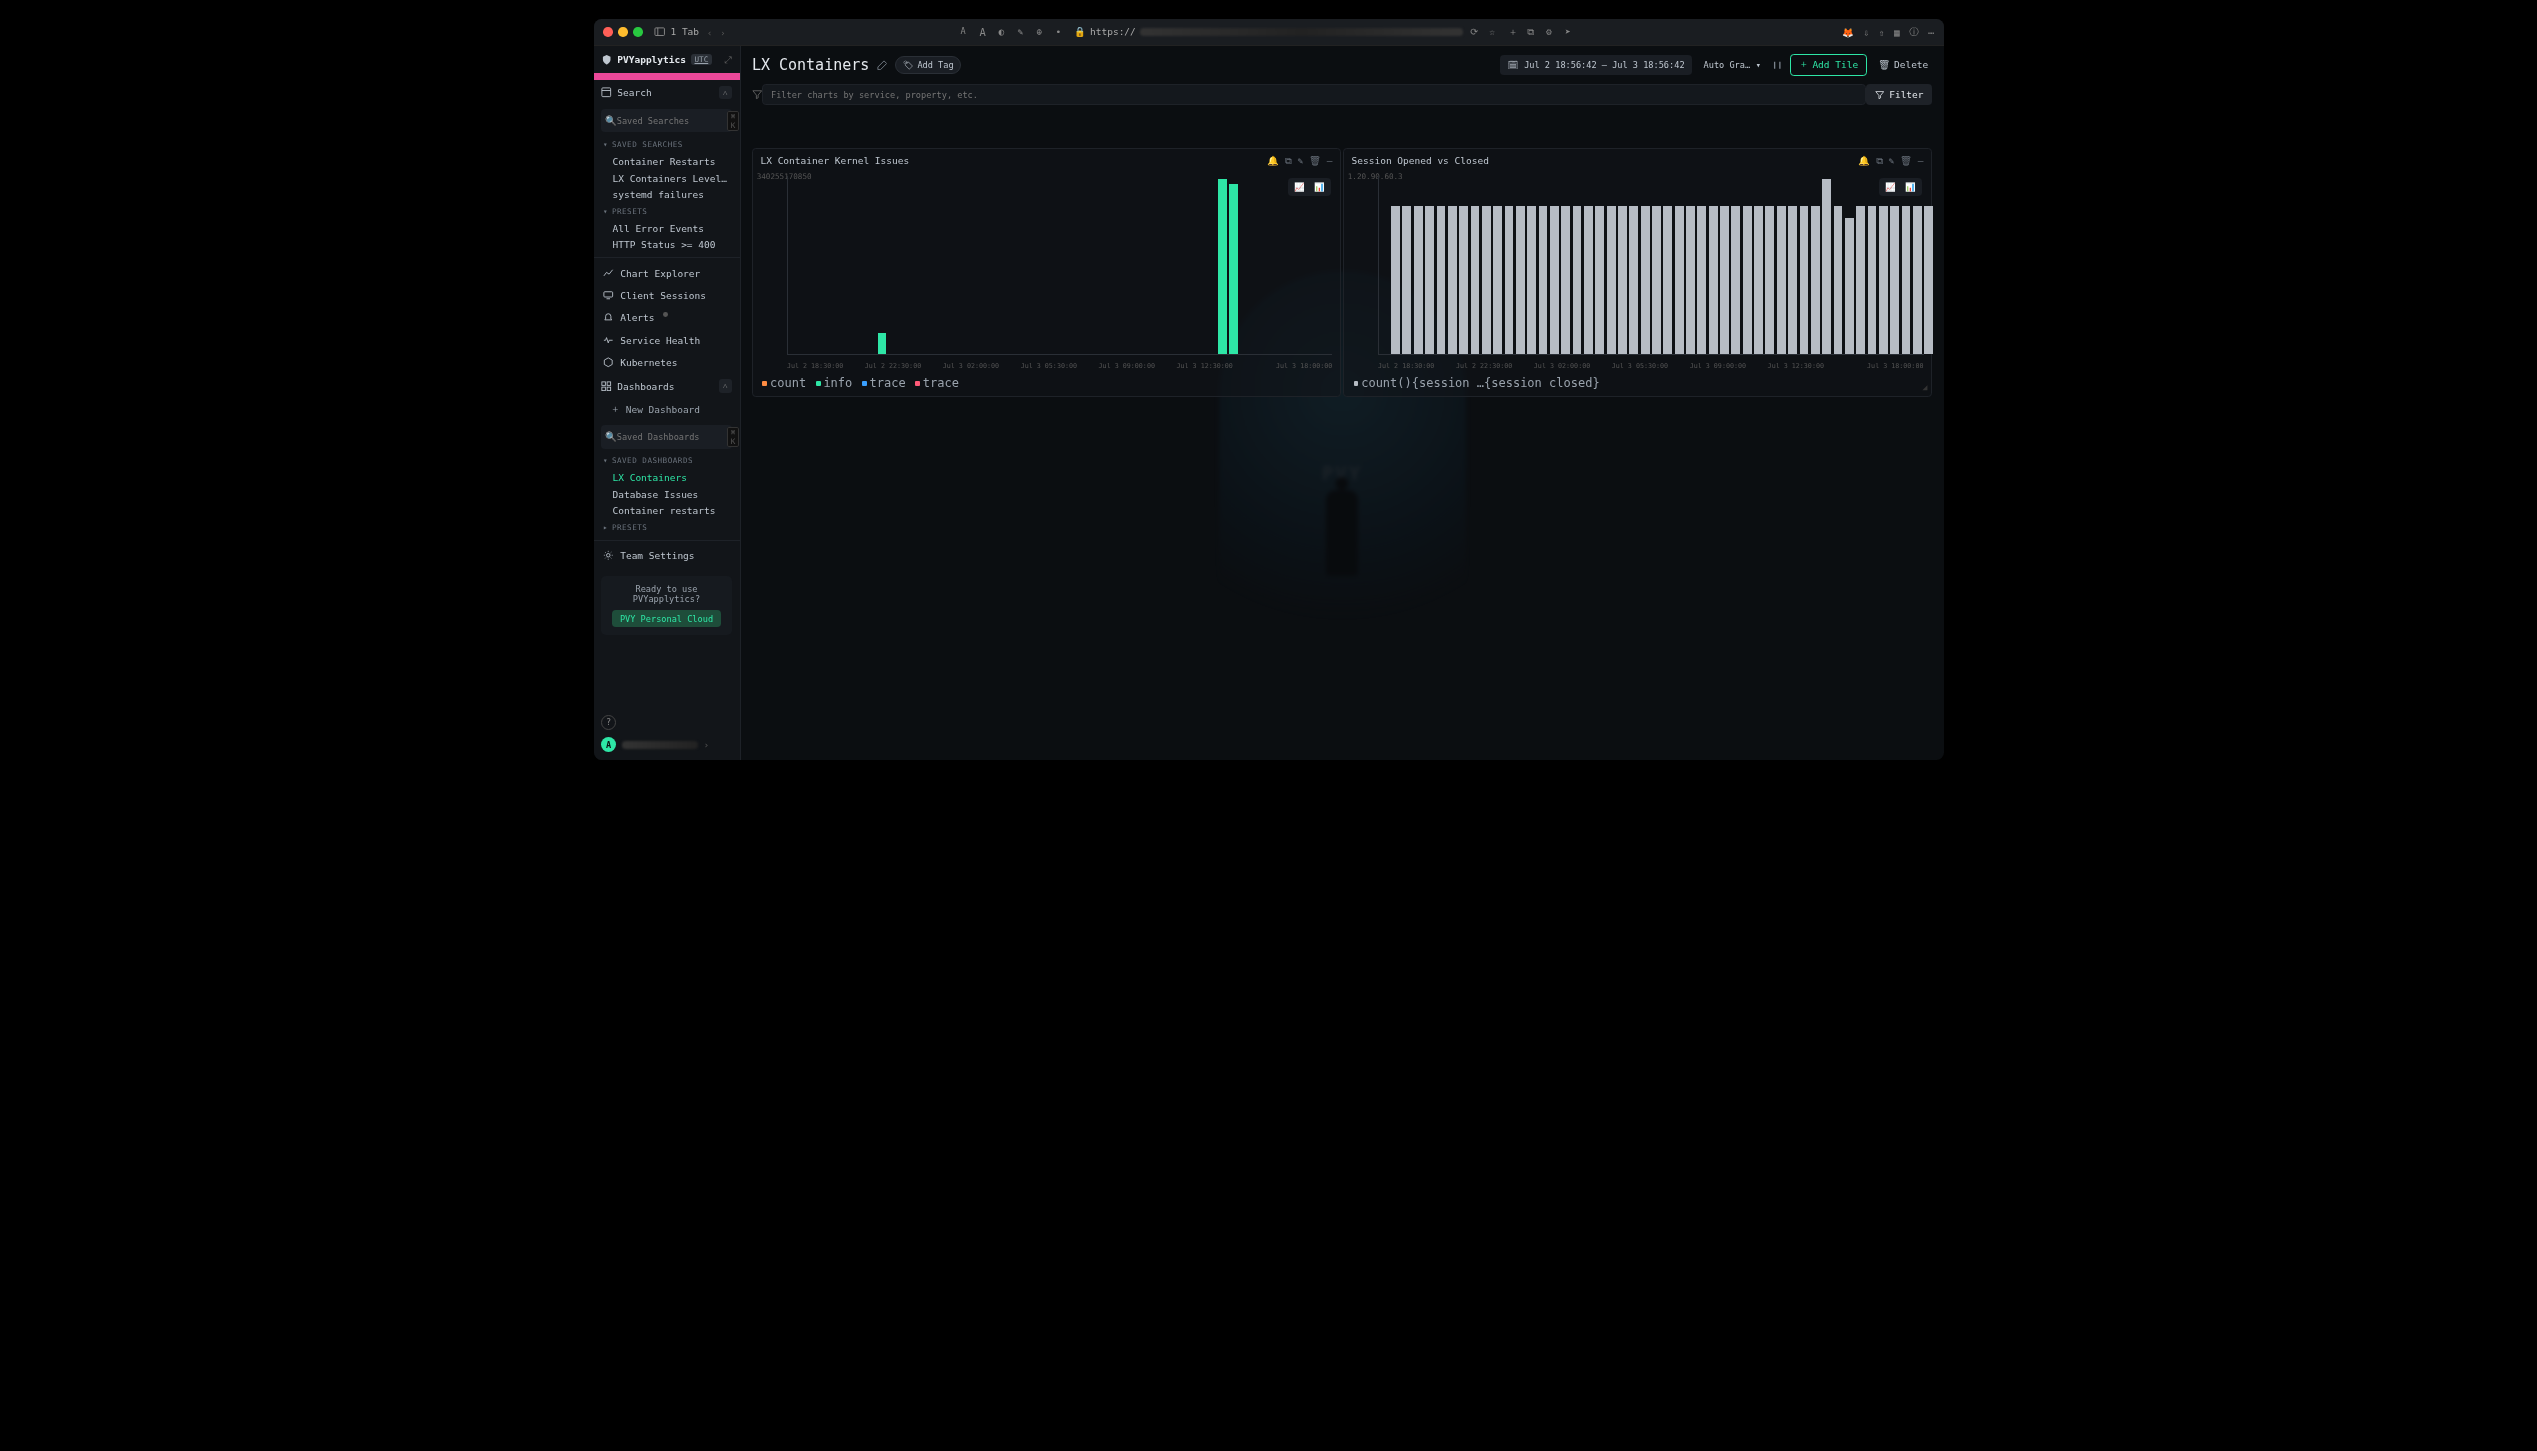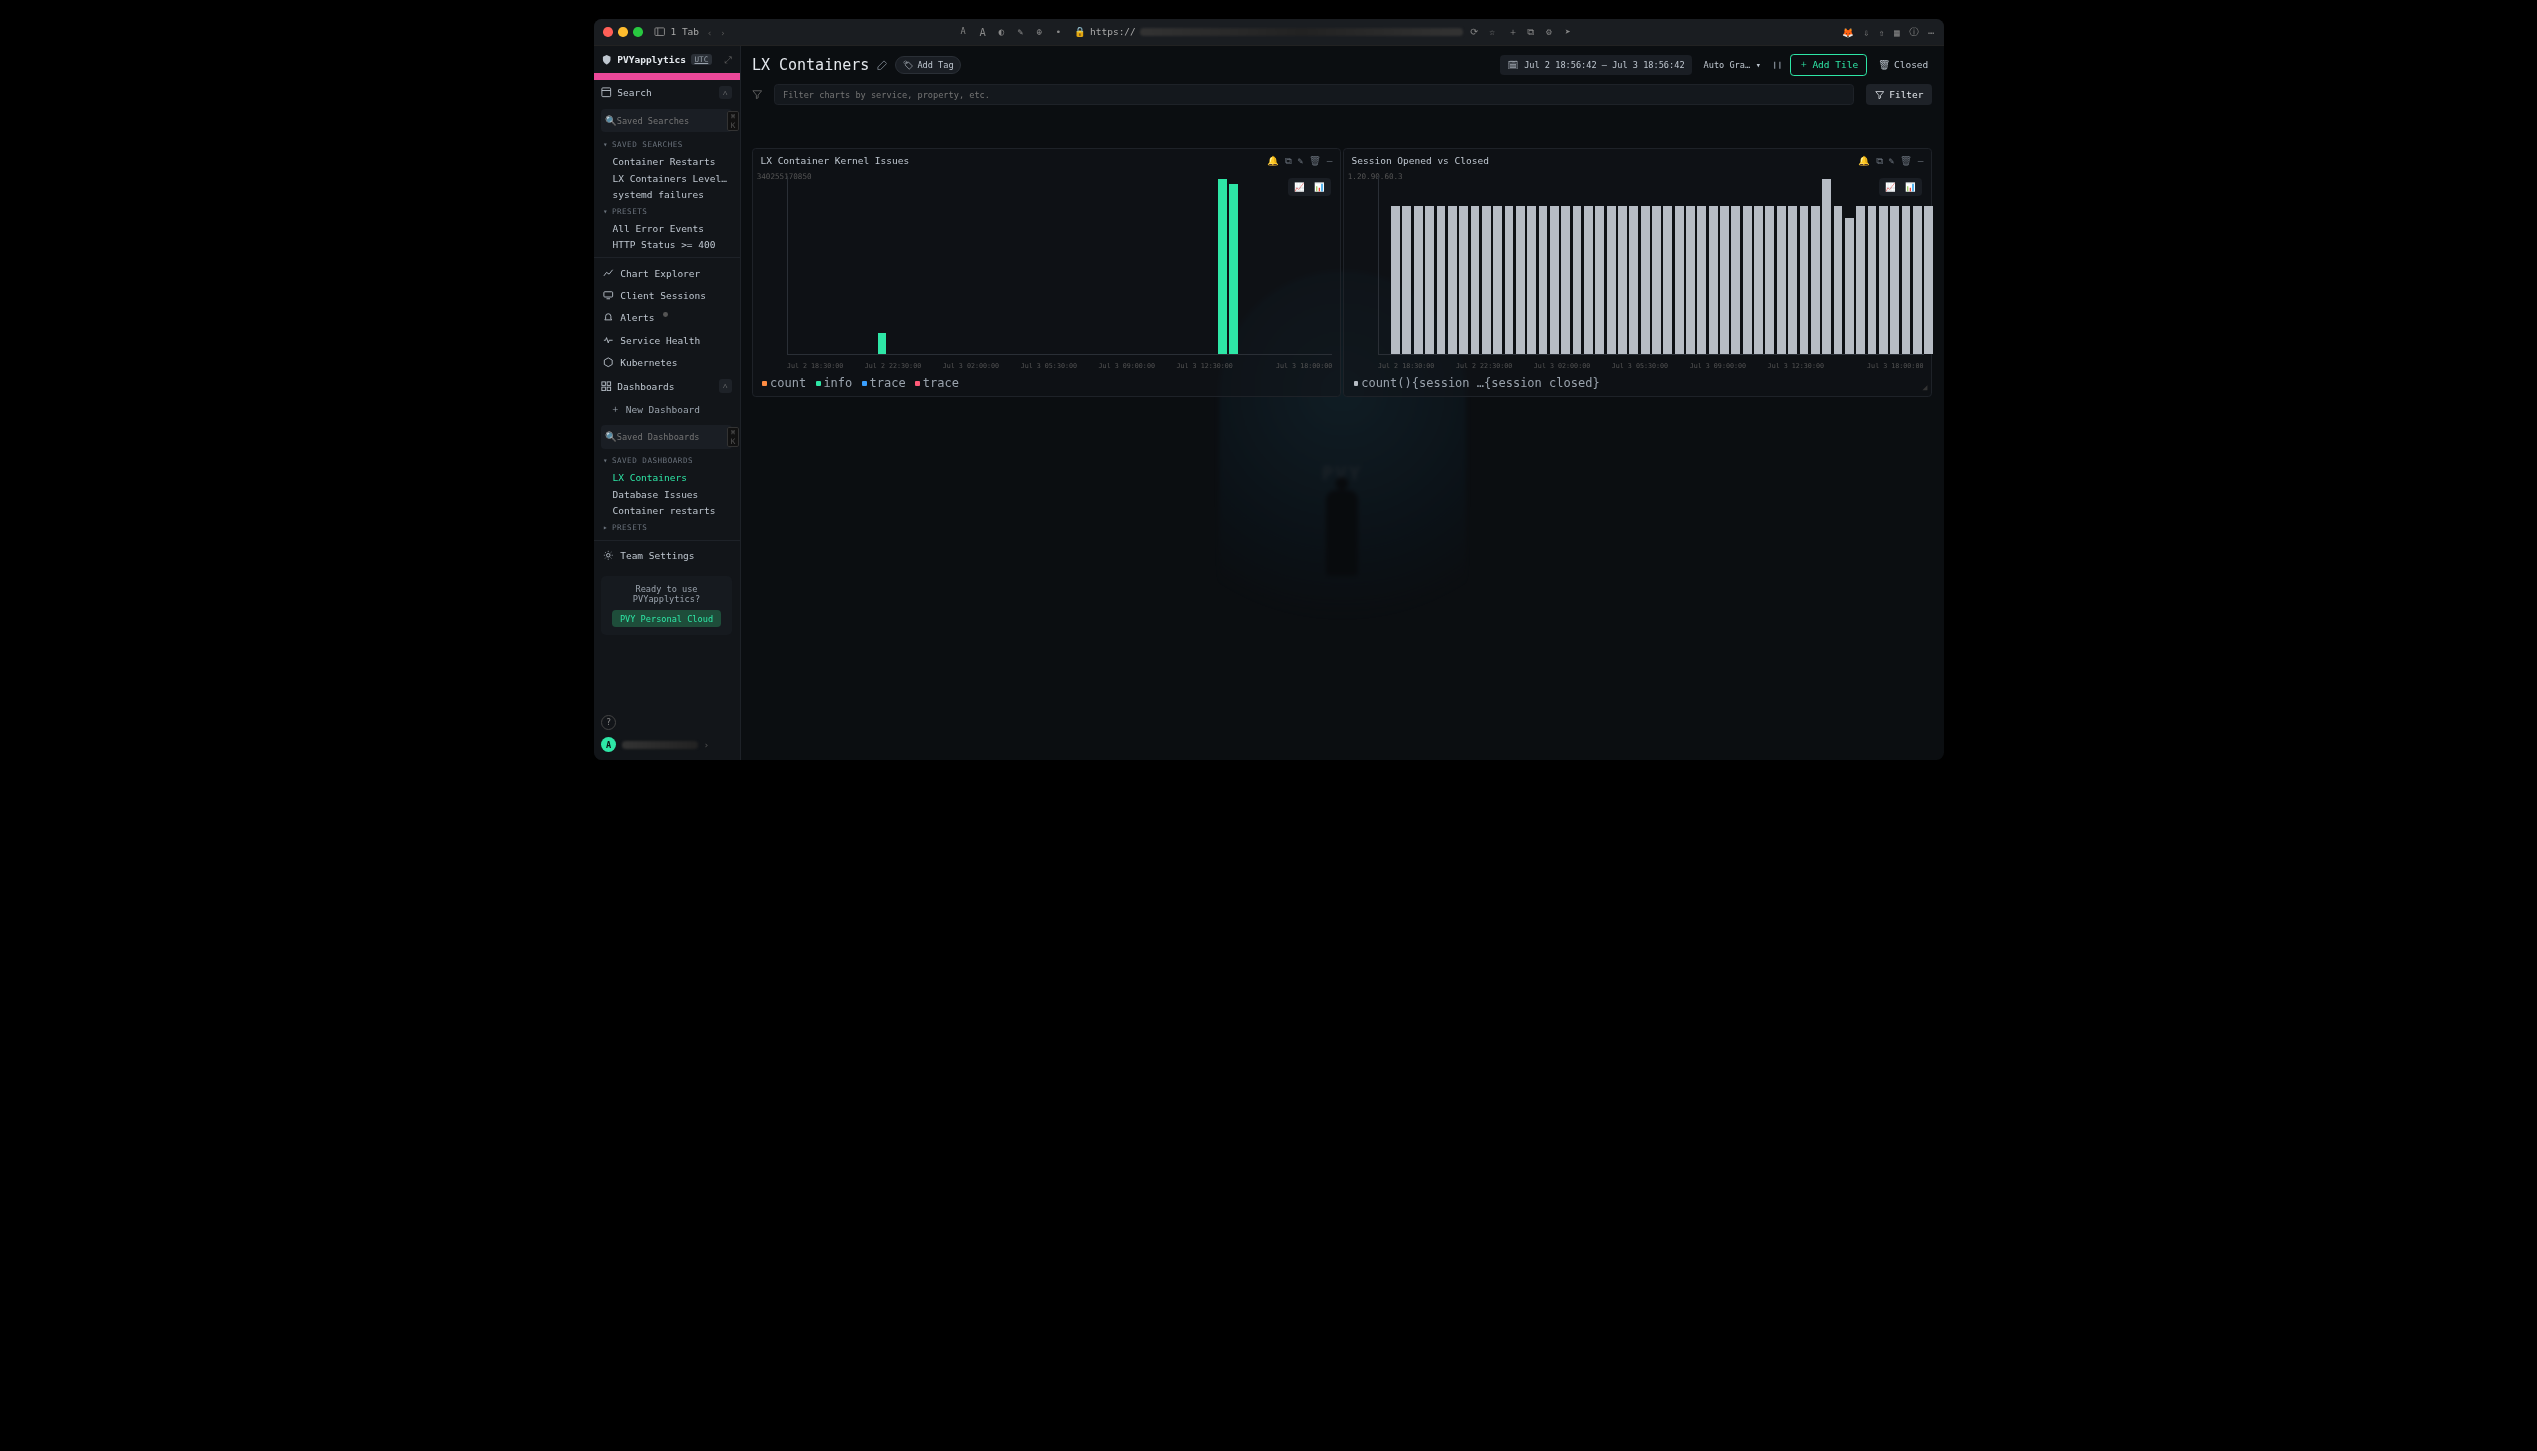--- a/index.html
+++ b/index.html
@@ -63,21 +63,21 @@
 .page-title{font-size:15px;color:#e5e9ee;font-weight:500;}
 .icon-btn{color:#7a828c;cursor:pointer;display:flex;align-items:center;}
 .tag-btn{display:flex;align-items:center;gap:3.8px;font-size:8.6px;color:#bfc7d0;background:#1a1e24;border:1px solid #2a2f36;padding:2.9px 6.7px;border-radius:9.5px;cursor:pointer;}
 .spacer{flex:1;}
 .date-range{display:flex;align-items:center;gap:5.7px;font-size:8.6px;color:#bfc7d0;background:#1a1e24;padding:4.8px 7.6px;border-radius:3.8px;cursor:pointer;}
 .gran-sel{display:flex;align-items:center;gap:5.7px;font-size:8.6px;color:#bfc7d0;padding:4.8px 3.8px;cursor:pointer;}
 .vbar-ic{color:#7a828c;}
 .add-tile-btn{display:flex;align-items:center;gap:3.8px;font-size:9.5px;color:#2ee6a6;border:1px solid #2ee6a6;padding:3.8px 7.6px;border-radius:3.8px;cursor:pointer;}
 .del-btn{display:flex;align-items:center;gap:3.8px;font-size:9.5px;color:#bfc7d0;padding:3.8px 3.8px;cursor:pointer;}
 
-.filter-row{display:flex;align-items:center;gap:12px;padding:0 11.4px 7.6px;position:relative;z-index:2;}
+.filter-row{display:flex;align-items:center;gap:0;padding:0 11.4px 7.6px;position:relative;z-index:2;}
 .funnel{color:#666;}
 .filter-input{flex:1;background:#14181d;border:1px solid #1e2228;border-radius:3.8px;padding:4.8px 7.6px;color:#666;font-size:8.6px;outline:none;}
 .filter-btn{display:flex;align-items:center;gap:4.8px;font-size:9.5px;color:#e5e9ee;background:#1e2228;padding:4.8px 8.6px;border-radius:3.8px;cursor:pointer;}
 
 .tiles-row{display:flex;gap:2px;padding:0 11.4px;position:relative;z-index:2;margin-top:35px;}
 .tile{flex:1;background:rgba(16,20,25,.6);border:1px solid #1e2228;border-radius:3.8px;display:flex;flex-direction:column;min-width:0;}
 .tile-header{display:flex;align-items:center;padding:5.7px 7.6px;font-size:9.5px;color:#bfc7d0;}
 .tile-title{flex:1;}
 .tile-actions{display:flex;gap:5.7px;color:#6b737d;}
 .tile-actions span{cursor:pointer;}
@@ -329,21 +329,21 @@
               <line x1="3" y1="2" x2="3" y2="10"></line>
               <line x1="9" y1="2" x2="9" y2="10"></line>
             </svg>
         </span>
         <span class="add-tile-btn">
           <span>＋</span>
           <span>Add Tile</span>
         </span>
         <span class="del-btn">
           <span>🗑</span>
-          <span>Closed</span>
+          <span>Delete</span>
         </span>
       </div>
 
       <div class="filter-row">
         <span class="funnel">
           <svg width="10.5" height="10.5" viewBox="0 0 12 12" fill="none" stroke="#666" stroke-width="1">
               <path d="M1 2h10L7 7v3l-2 1V7z"></path>
             </svg>
         </span>
         <input class="filter-input" placeholder="Filter charts by service, property, etc." style="">

